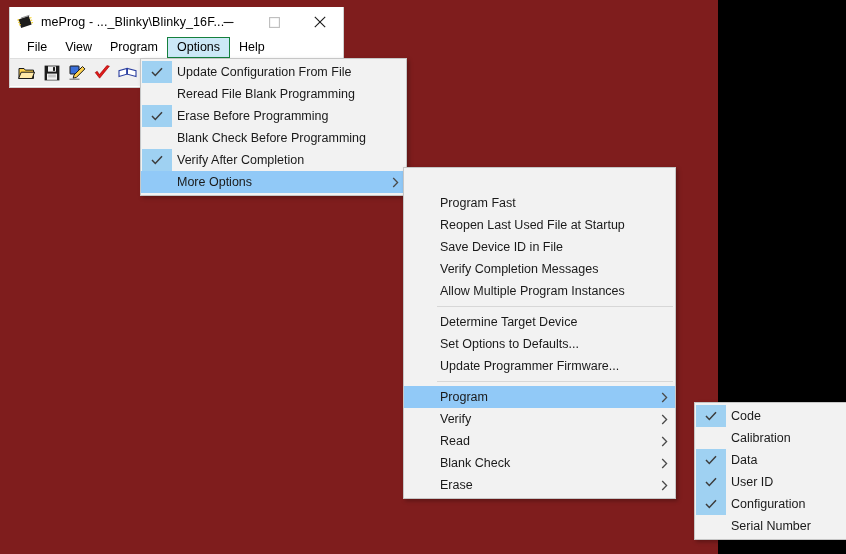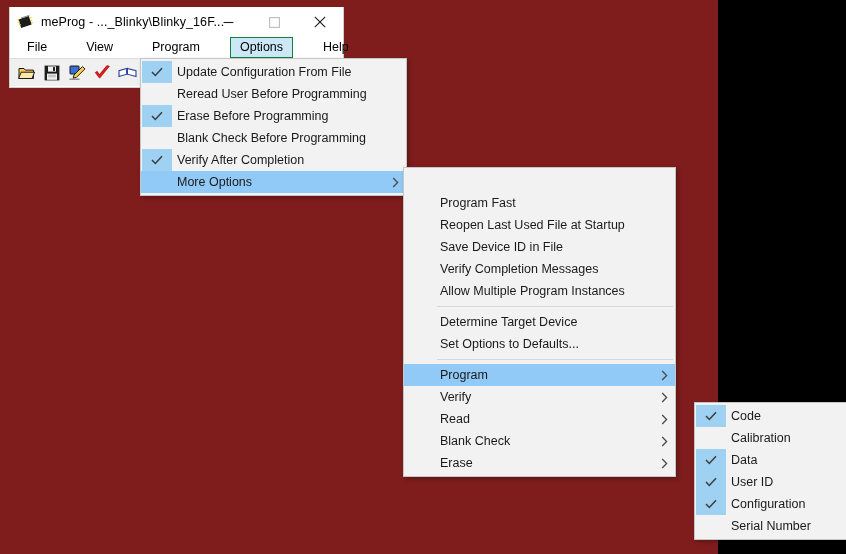--- a/index.html
+++ b/index.html
@@ -61,21 +61,20 @@
 
   
   #menubar {
     height: 21px;
     background: #ffffff;
     display: flex;
     align-items: stretch;
     padding-left: 8px;
     font-size: 12.5px;
     color: #000000;
-    gap: 21px;
   }
   .menubar-item {
     padding: 0 9px;
     display: flex; align-items: center;
     white-space: nowrap;
     line-height: 1;
   }
   .menubar-item.active {
     background: #cce8f7;
     border: 1px solid #15803d;
@@ -259,21 +258,21 @@
       <span class="mi-check on">
         <svg width="12" height="10" viewBox="0 0 12 10">
             <path d="M1 5 L4.3 8.4 L11 1.2" fill="none" stroke="#3c3c3c" stroke-width="1.5"></path>
           </svg>
       </span>
       <span class="mi-label">Update Configuration From File</span>
     </div>
 
     <div class="menu-item">
       <span class="mi-check"></span>
-      <span class="mi-label">Reread User Before Programming</span>
+      <span class="mi-label">Reread File Blank Programming</span>
     </div>
 
     <div class="menu-item">
       <span class="mi-check on">
         <svg width="12" height="10" viewBox="0 0 12 10">
             <path d="M1 5 L4.3 8.4 L11 1.2" fill="none" stroke="#3c3c3c" stroke-width="1.5"></path>
           </svg>
       </span>
       <span class="mi-label">Erase Before Programming</span>
     </div>
@@ -340,20 +339,24 @@
     <div class="menu-item">
       <span class="mi-check"></span>
       <span class="mi-label">Determine Target Device</span>
     </div>
 
     <div class="menu-item">
       <span class="mi-check"></span>
       <span class="mi-label">Set Options to Defaults...</span>
     </div>
 
+    <div class="menu-item">
+      <span class="mi-check"></span>
+      <span class="mi-label">Update Programmer Firmware...</span>
+    </div>
 
     <div class="menu-sep"></div>
 
     <div class="menu-item hl">
       <span class="mi-check"></span>
       <span class="mi-label">Program</span>
       <span class="mi-arrow">
         <svg width="7" height="11" viewBox="0 0 7 11">
             <path d="M1.2 1 L5.6 5.5 L1.2 10" fill="none" stroke="#4a4a4a" stroke-width="1.3"></path>
           </svg>

